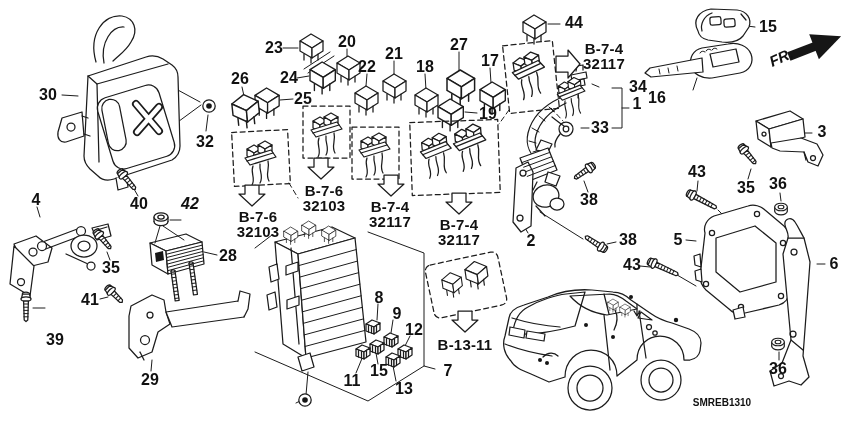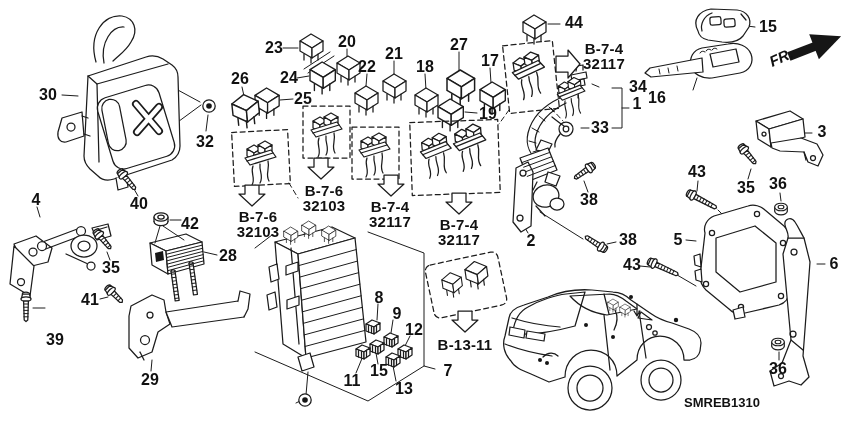--- a/index.html
+++ b/index.html
@@ -11,21 +11,21 @@
   #art .wf{fill:#fff;}
   #art .df{fill:#161616;stroke:none;}
   #art .thin{stroke-width:1;}
   #art .dash{stroke-dasharray:5 3.5;}
   #art .th8{stroke-width:8;}
   #art .w45{stroke:#fff;stroke-width:4.5;}
   .plabel{position:absolute;transform:translate(-50%,-50%);font-size:16px;font-weight:700;
           color:#111;white-space:nowrap;line-height:1;}
   .refcode{position:absolute;transform:translateX(-50%);font-size:15px;font-weight:700;
            line-height:15px;text-align:center;color:#111;white-space:nowrap;letter-spacing:.2px;}
-  #code-label{position:absolute;font-size:13px;font-weight:700;color:#111;
+  #code-label{position:absolute;font-size:10px;font-weight:700;color:#111;
               transform:translate(-50%,-50%);}
   #fr-label{position:absolute;font-size:15px;font-weight:700;font-style:italic;color:#111;
             transform:translate(-50%,-50%) rotate(-24deg);}
 </style>
 </head>
 <body>
 
 <div id="stage">
   <svg id="art" width="850" height="425" viewBox="0 0 850 425">
 
@@ -647,21 +647,21 @@
       <div class="plabel" style="left: 618px; top: 87px; margin-left: 20px;">34</div>
       <div class="plabel" style="left: 111px; top: 268px;">35</div>
       <div class="plabel" style="left: 746px; top: 188px;">35</div>
       <div class="plabel" style="left: 778px; top: 184px;">36</div>
       <div class="plabel" style="left: 778px; top: 369px;">36</div>
       <div class="plabel" style="left: 589px; top: 200px;">38</div>
       <div class="plabel" style="left: 628px; top: 240px;">38</div>
       <div class="plabel" style="left: 55px; top: 308px; margin-top: 32px;">39</div>
       <div class="plabel" style="left: 139px; top: 204px;">40</div>
       <div class="plabel" style="left: 90px; top: 300px;">41</div>
-      <div class="plabel" style="left: 190px; top: 224px;">42</div>
+      <div class="plabel" style="left: 190px; top: 204px; font-style: italic;">42</div>
       <div class="plabel" style="left: 697px; top: 172px;">43</div>
       <div class="plabel" style="left: 632px; top: 265px;">43</div>
       <div class="plabel" style="left: 574px; top: 23px;">44</div>
     </div>
   <div id="refcodes">
       <div class="refcode" style="left: 258px; top: 209px;"><span>B-7-6</span><br><span>32103</span></div>
       <div class="refcode" style="left: 324px; top: 183px;"><span>B-7-6</span><br><span>32103</span></div>
       <div class="refcode" style="left: 390px; top: 199px;"><span>B-7-4</span><br><span>32117</span></div>
       <div class="refcode" style="left: 459px; top: 217px;"><span>B-7-4</span><br><span>32117</span></div>
       <div class="refcode" style="left: 604px; top: 41px;"><span>B-7-4</span><br><span>32117</span></div>

